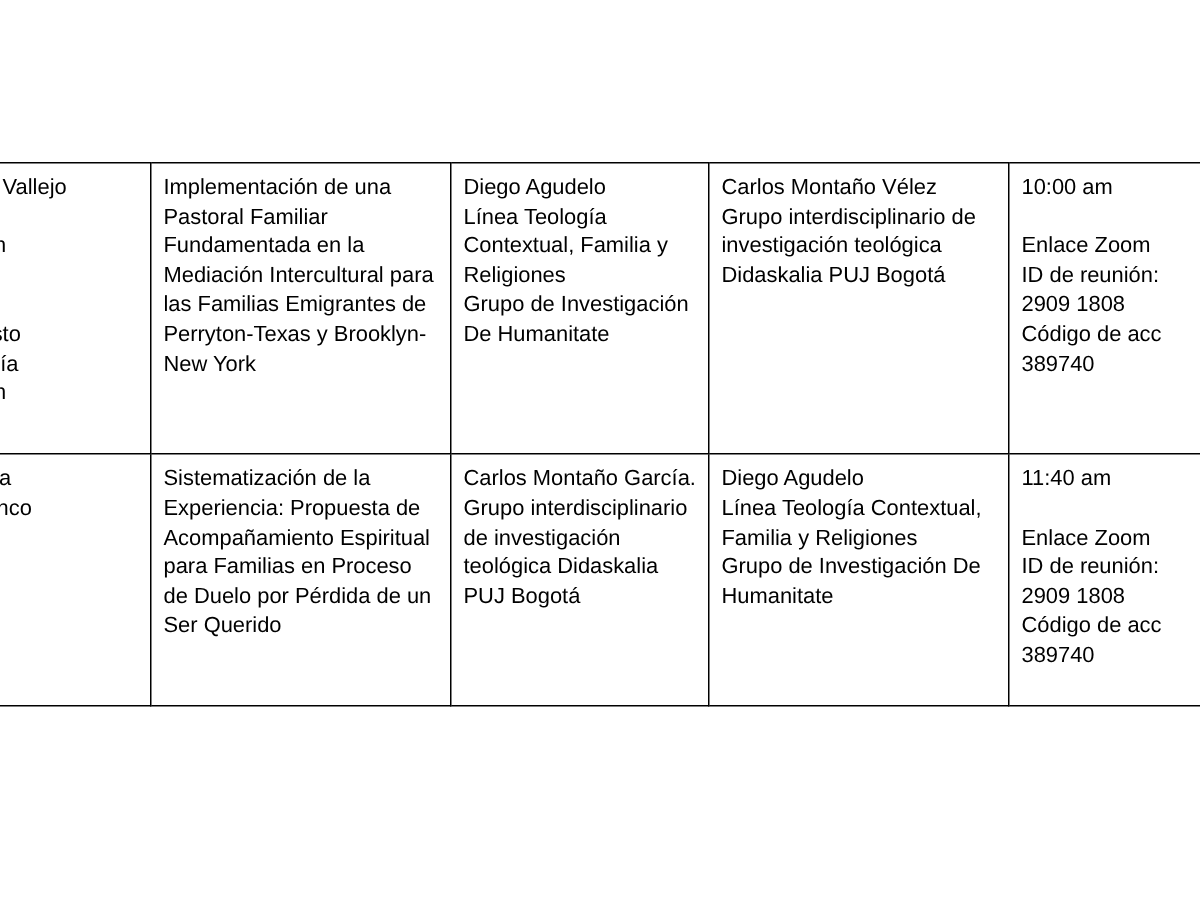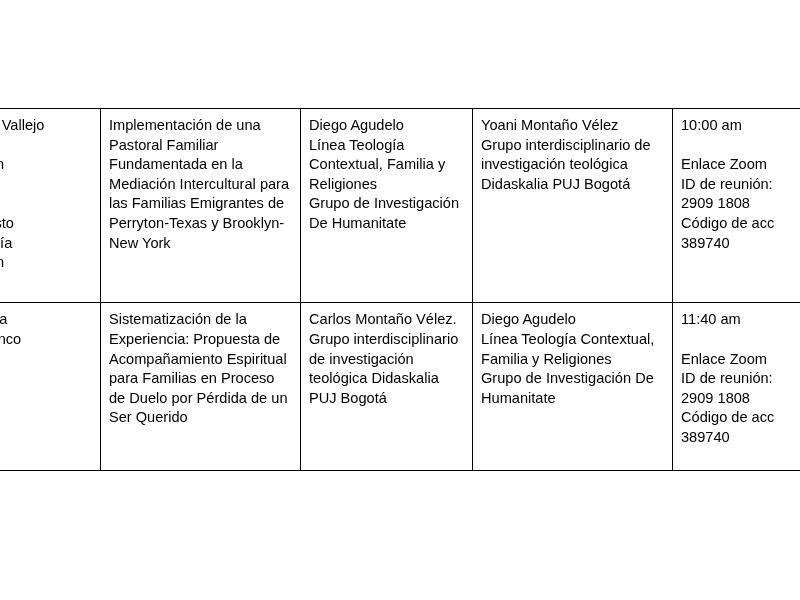--- a/index.html
+++ b/index.html
@@ -83,21 +83,21 @@
           </td>
           <td>
             <span class="line">Implementación de una Pastoral Familiar Fundamentada en la Mediación Intercultural para las Familias Emigrantes de Perryton-Texas y Brooklyn-New York</span>
           </td>
           <td>
             <span class="line">Diego Agudelo
 Línea Teología Contextual, Familia y Religiones
 Grupo de Investigación De Humanitate</span>
           </td>
           <td>
-            <span class="line">Yoani Montaño Vélez
+            <span class="line">Carlos Montaño Vélez
 Grupo interdisciplinario de investigación teológica Didaskalia PUJ Bogotá</span>
           </td>
           <td>
             <span class="line">10:00 am</span>
             <span class="sp"></span>
             <span class="line">Enlace Zoom</span>
             <span class="line">ID de reunión:</span>
             <span class="line">2909 1808</span>
             <span class="line">Código de acc</span>
             <span class="line">389740</span>
@@ -110,21 +110,21 @@
 ga
 
 y Yoani
 a Vera
 go</span>
           </td>
           <td>
             <span class="line">Sistematización de la Experiencia: Propuesta de Acompañamiento Espiritual para Familias en Proceso de Duelo por Pérdida de un Ser Querido</span>
           </td>
           <td>
-            <span class="line">Carlos Montaño Vélez.
+            <span class="line">Carlos Montaño García.
 Grupo interdisciplinario de investigación teológica Didaskalia PUJ Bogotá</span>
           </td>
           <td>
             <span class="line">Diego Agudelo
 Línea Teología Contextual, Familia y Religiones
 Grupo de Investigación De Humanitate</span>
           </td>
           <td>
             <span class="line">11:40 am</span>
             <span class="sp"></span>

